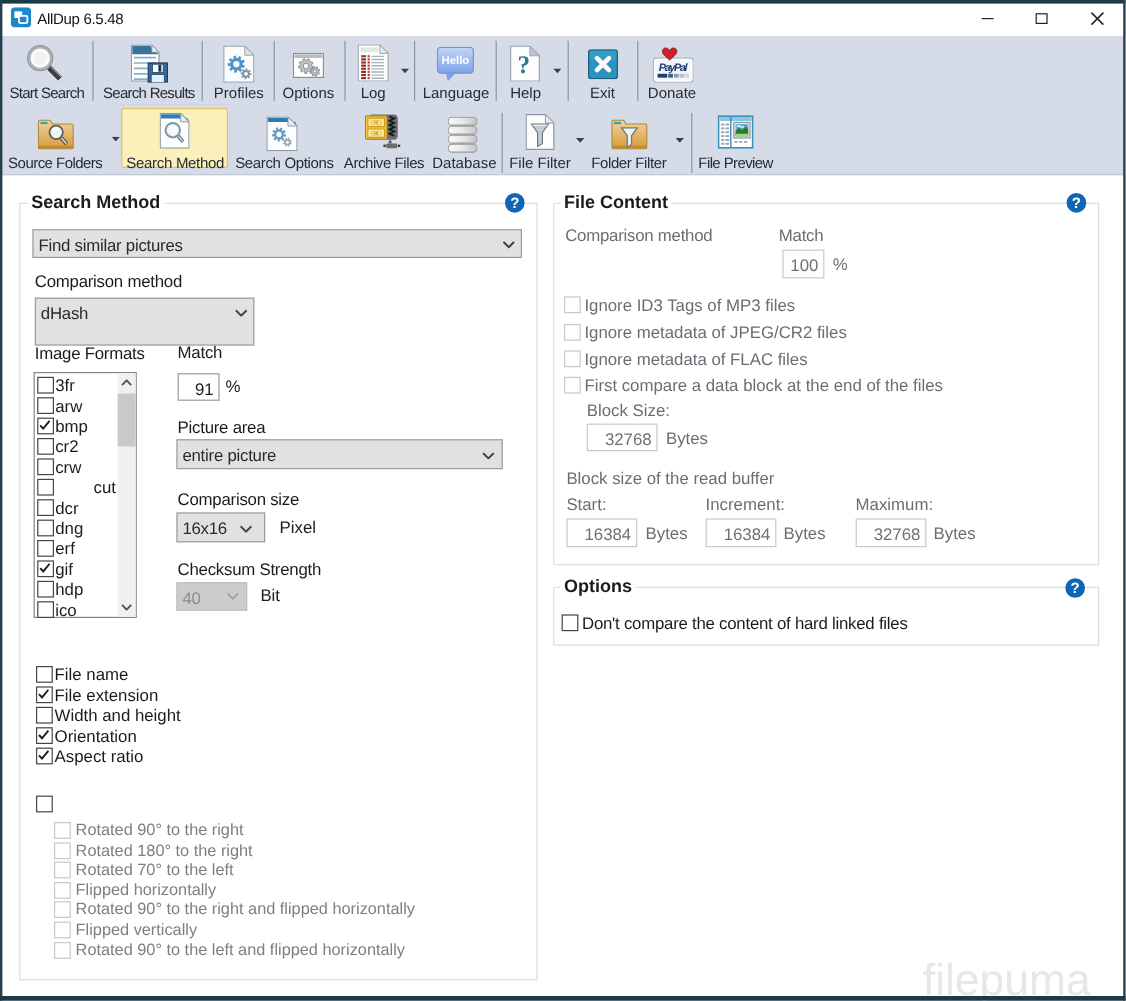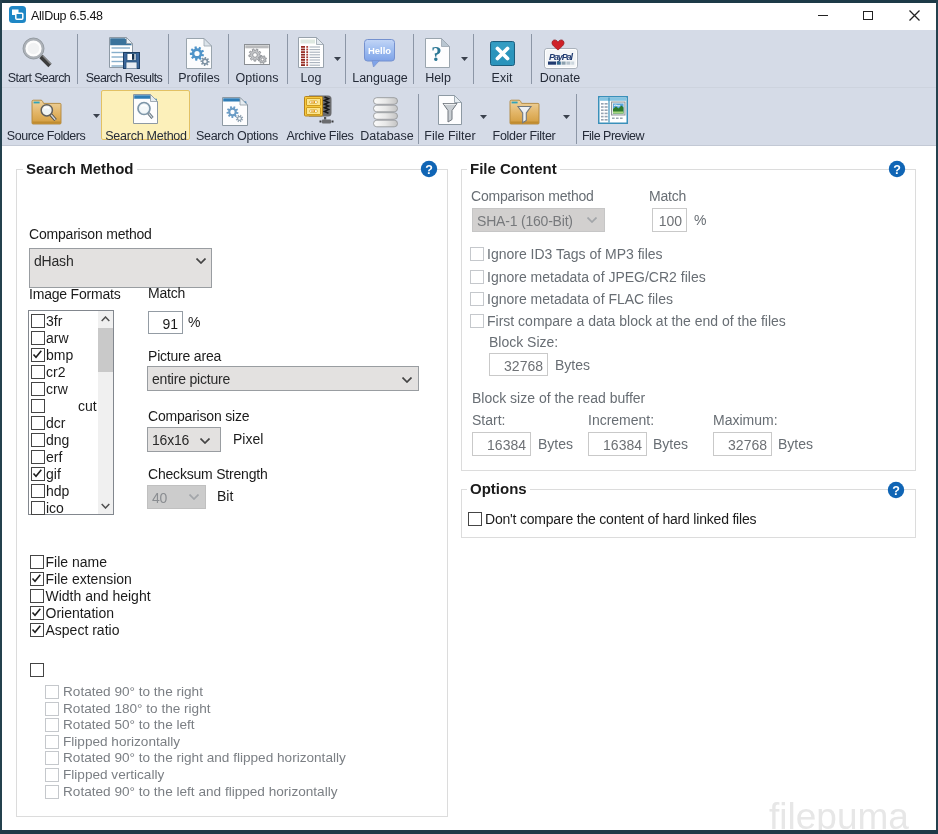--- a/index.html
+++ b/index.html
@@ -313,20 +313,26 @@
  </g>
 </svg>
 <div class="tl" style="left:553px;top:128.5px;width:120px;letter-spacing:-0.5px;">File Preview</div>
 
 <div class="grp" style="left:16px;top:169px;width:430px;height:646px;"></div>
 <div class="gt" style="left:23px;top:160px;">Search Method</div>
 <svg class="ab" style="left:420px;top:160px;" width="18" height="18" viewBox="0 0 18 18">
  <circle cx="9" cy="9" r="8.2" fill="#1065b5"></circle>
  <text x="9" y="13.5" font-size="12.5" font-weight="bold" fill="#fff" text-anchor="middle" font-family="Liberation Sans,sans-serif">?</text>
 </svg>
+<div class="combo" style="left:27px;top:191px;width:408px;height:24px;">
+ <div class="cv">Find similar pictures</div>
+ <svg style="position:absolute;right:5px;top:9px;" width="10" height="6" viewBox="0 0 10 6">
+        <path d="M0.5 0.5 L5 5 L9.5 0.5" stroke="#444" stroke-width="1.7" fill="none"></path>
+      </svg>
+</div>
 <div class="ct f15" style="left:29px;top:226px;">Comparison method</div>
 <div class="combo" style="left:29px;top:248px;width:183px;height:40px;">
  <div class="cv">dHash</div>
  <svg style="position:absolute;right:5px;top:9px;" width="10" height="6" viewBox="0 0 10 6">
         <path d="M0.5 0.5 L5 5 L9.5 0.5" stroke="#444" stroke-width="1.7" fill="none"></path>
       </svg>
 </div>
 <div class="ct f15" style="left:29px;top:286px;">Image Formats</div>
 <div class="ct f15" style="left:148px;top:285px;">Match</div>
 <div class="ab" style="left:28px;top:310px;width:86px;height:205px;border:1px solid #82878e;background:#fff;box-sizing:border-box;">
@@ -420,44 +426,38 @@
         <path d="M1.5 5.5 L4 8.2 L9.3 1.8" stroke="#1d1d1d" stroke-width="1.6" fill="none"></path>
       </svg>
     </div>
     <div class="ct" style="left:45.5px;top:622px;">Aspect ratio</div>
 <div class="cb" style="left:30px;top:663px;"></div>
 <div class="cb cbd" style="left:45px;top:685px;"></div>
     <div class="ct" style="left:63px;top:684px;font-size:13.6px;color:#7b7f84;">Rotated 90° to the right</div>
 <div class="cb cbd" style="left:45px;top:702px;"></div>
     <div class="ct" style="left:63px;top:701px;font-size:13.6px;color:#7b7f84;">Rotated 180° to the right</div>
 <div class="cb cbd" style="left:45px;top:718px;"></div>
-    <div class="ct" style="left:63px;top:717px;font-size:13.6px;color:#7b7f84;">Rotated 50° to the left</div>
+    <div class="ct" style="left:63px;top:717px;font-size:13.6px;color:#7b7f84;">Rotated 70° to the left</div>
 <div class="cb cbd" style="left:45px;top:735px;"></div>
     <div class="ct" style="left:63px;top:734px;font-size:13.6px;color:#7b7f84;">Flipped horizontally</div>
 <div class="cb cbd" style="left:45px;top:751px;"></div>
     <div class="ct" style="left:63px;top:750px;font-size:13.6px;color:#7b7f84;">Rotated 90° to the right and flipped horizontally</div>
 <div class="cb cbd" style="left:45px;top:768px;"></div>
     <div class="ct" style="left:63px;top:767px;font-size:13.6px;color:#7b7f84;">Flipped vertically</div>
 <div class="cb cbd" style="left:45px;top:785px;"></div>
     <div class="ct" style="left:63px;top:784px;font-size:13.6px;color:#7b7f84;">Rotated 90° to the left and flipped horizontally</div>
 
 <div class="grp" style="left:461px;top:169px;width:453px;height:300px;"></div>
 <div class="gt" style="left:467px;top:160px;">File Content</div>
 <svg class="ab" style="left:888px;top:160px;" width="18" height="18" viewBox="0 0 18 18">
  <circle cx="9" cy="9" r="8.2" fill="#1065b5"></circle>
  <text x="9" y="13.5" font-size="12.5" font-weight="bold" fill="#fff" text-anchor="middle" font-family="Liberation Sans,sans-serif">?</text>
 </svg>
 <div class="ct gy f15" style="left:471px;top:188px;">Comparison method</div>
 <div class="ct gy f15" style="left:649px;top:188px;">Match</div>
-<div class="combo" style="left:472px;top:208px;width:133px;height:24px;background:#d2d0cf;border-color:#c6c6c6;">
- <div class="cv" style="color:#77797c;">SHA-1 (160-Bit)</div>
- <svg style="position:absolute;right:7px;top:8px;" width="10" height="6" viewBox="0 0 10 6">
-        <path d="M0.5 0.5 L5 5 L9.5 0.5" stroke="#a2a5a9" stroke-width="1.7" fill="none"></path>
-      </svg>
-</div>
 <div class="tx" style="left:652px;top:208px;width:35px;height:24px;border-color:#c9c9c9;">
       <div class="v" style="color:#6e7175;">100</div>
     </div>
 <div class="ct gy" style="left:694px;top:212px;">%</div>
 <div class="cb cbd" style="left:470px;top:247px;"></div>
     <div class="ct gy" style="left:487px;top:246px;">Ignore ID3 Tags of MP3 files</div>
 <div class="cb cbd" style="left:470px;top:270px;"></div>
     <div class="ct gy" style="left:487px;top:269px;">Ignore metadata of JPEG/CR2 files</div>
 <div class="cb cbd" style="left:470px;top:292px;"></div>
     <div class="ct gy" style="left:487px;top:291px;">Ignore metadata of FLAC files</div>

